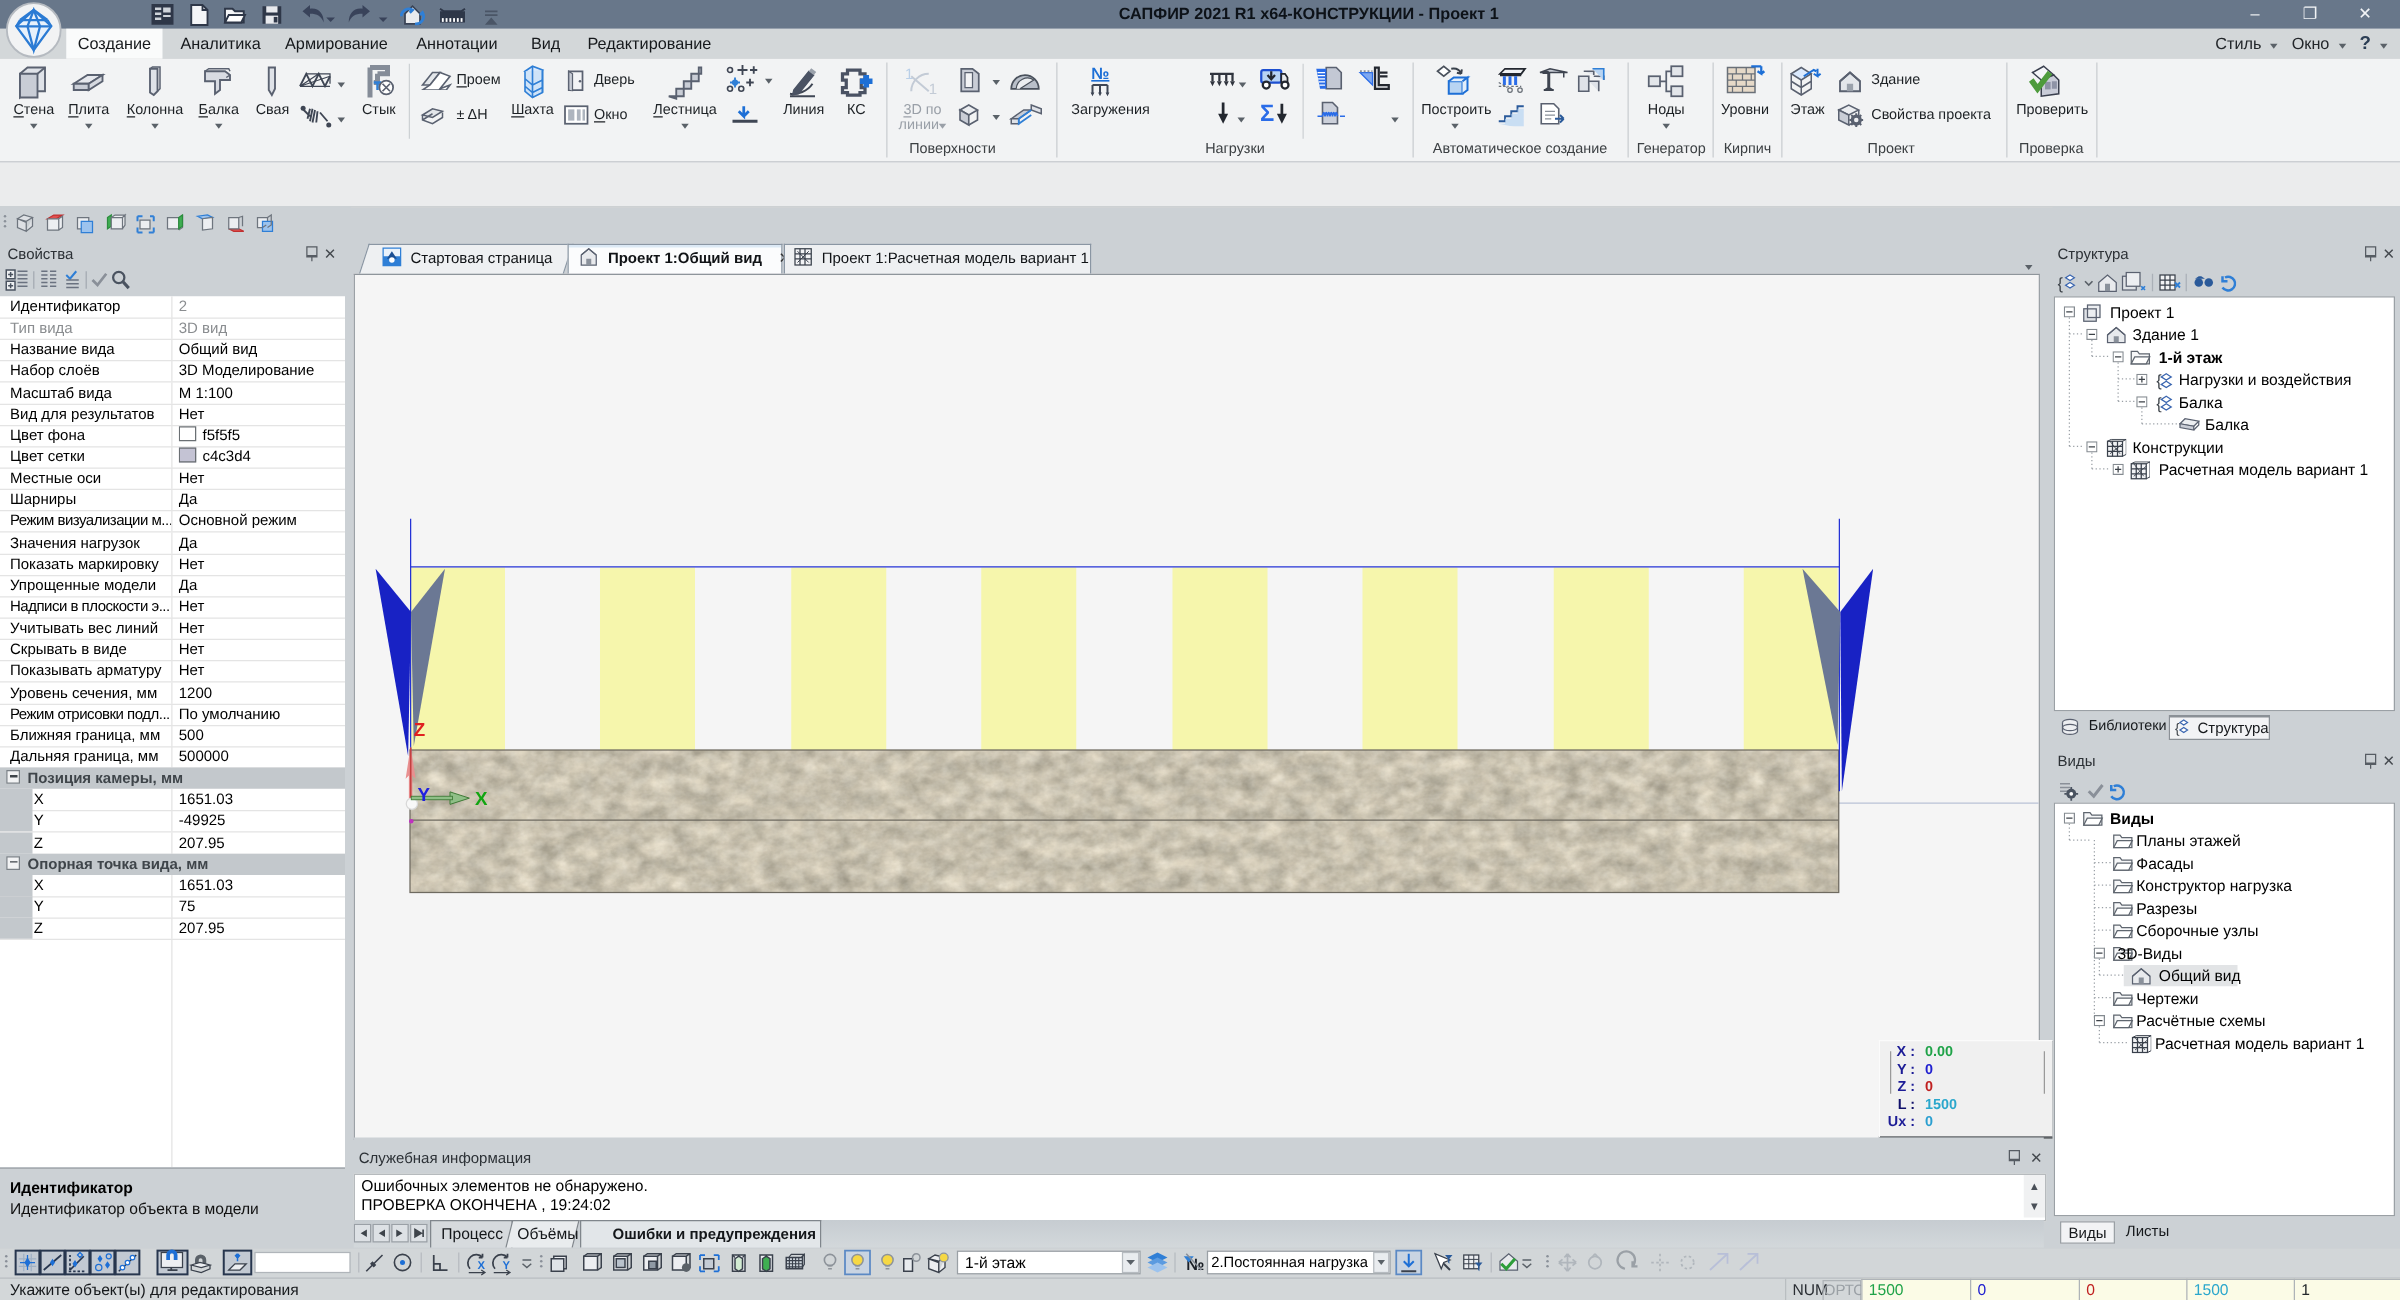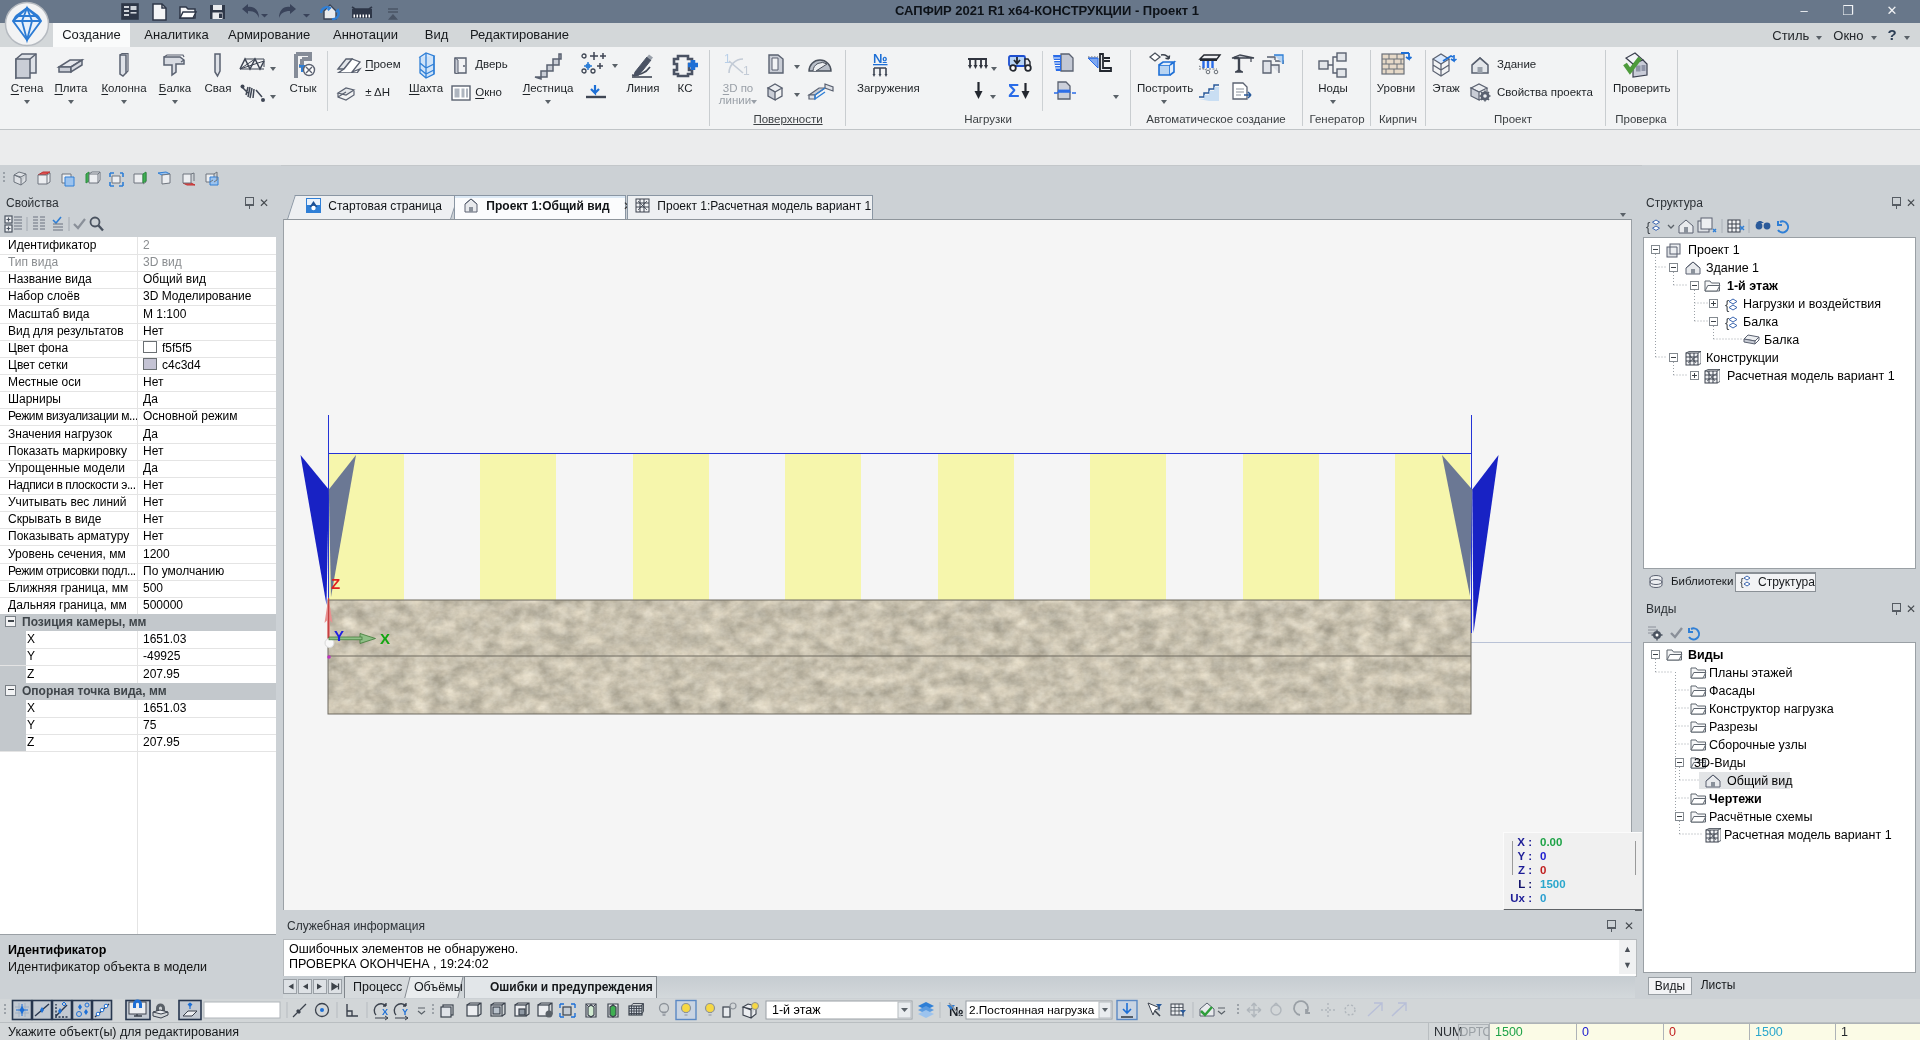--- a/index.html
+++ b/index.html
@@ -198,21 +198,21 @@
     <div class="rsep" style="left:1130px"></div>
       <div class="rsep" style="left:1302px"></div>
     <div class="rsep" style="left:1370px"></div>
       <div class="rsep" style="left:1425px"></div>
     <div class="rsep" style="left:1605px"></div>
       <div class="rsep" style="left:1677px"></div>
     <div class="rsep2" style="left:327px"></div>
       <div class="rsep2" style="left:1042px"></div>
 
     <div class="rlabel" style="left:255px;width:200px;margin-top:22px;">Инструменты построения</div>
-    <div class="rlabel" style="left:738px;width:100px;text-decoration:underline;">Поверхности</div>
+    <div class="rlabel" style="left:712px;width:100px;">Поверхности</div>
     <div class="rlabel" style="left:938px;width:100px;">Нагрузки</div>
     <div class="rlabel" style="left:1131px;width:170px;">Автоматическое создание</div>
     <div class="rlabel" style="left:1302px;width:70px;">Генератор</div>
     <div class="rlabel" style="left:1371px;width:54px;">Кирпич</div>
     <div class="rlabel" style="left:1478px;width:70px;">Проект</div>
     <div class="rlabel" style="left:1606px;width:70px;">Проверка</div>
 
     <div class="rbig" style="left:0px"><div class="ric"><svg width="30" height="30">
             <use href="#gwall"></use>
           </svg></div><div class="rtx"><u>С</u>тена</div><span class="caret"></span></div>
@@ -1023,21 +1023,21 @@
         <svg class="abs" style="left:61px;top:131px" width="16" height="14">
           <path d="M1 7 L8 1 L15 7 V13 H1 Z" fill="#e8eaed" stroke="#5a6170"></path>
           <path d="M1 7 L8 1 L15 7" fill="none" stroke="#5a6170"></path>
           <rect x="6" y="8" width="4" height="5" fill="#8a919b"></rect>
         </svg>
         <div class="titem" style="left:83px;top:131px;font-weight:normal">Общий вид</div>
         <svg class="abs" style="left:46px;top:149px" width="17" height="13">
           <path d="M1 12 V2 h5 l1.5 2 h8 V12 Z" fill="#f6f7f8" stroke="#5f666f"></path>
           <path d="M1 12 l2.8 -5.5 h12 L13 12 Z" fill="#fff" stroke="#5f666f"></path>
         </svg>
-        <div class="titem" style="left:65px;top:149px;font-weight:bold">Чертежи</div>
+        <div class="titem" style="left:65px;top:149px;font-weight:normal">Чертежи</div>
         <svg class="abs" style="left:31px;top:169px" width="9" height="9">
           <rect x="0.5" y="0.5" width="8" height="8" fill="#fff" stroke="#848a90"></rect>
           <line x1="2" y1="4.5" x2="7" y2="4.5" stroke="#3c4248"></line>
         </svg>
         <svg class="abs" style="left:46px;top:167px" width="17" height="13">
           <path d="M1 12 V2 h5 l1.5 2 h8 V12 Z" fill="#f6f7f8" stroke="#5f666f"></path>
           <path d="M1 12 l2.8 -5.5 h12 L13 12 Z" fill="#fff" stroke="#5f666f"></path>
         </svg>
         <div class="titem" style="left:65px;top:167px;font-weight:normal">Расчётные схемы</div>
         <svg class="abs" style="left:61px;top:185px" width="16" height="15">

